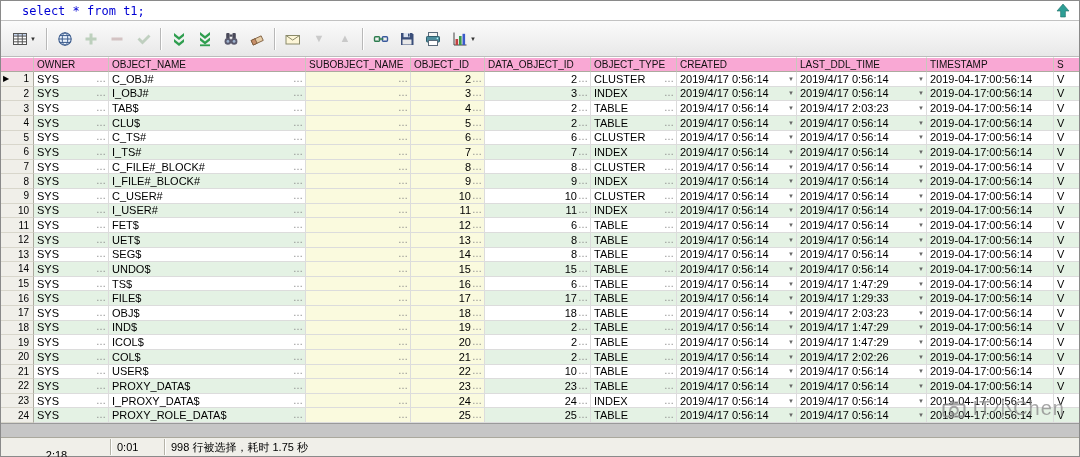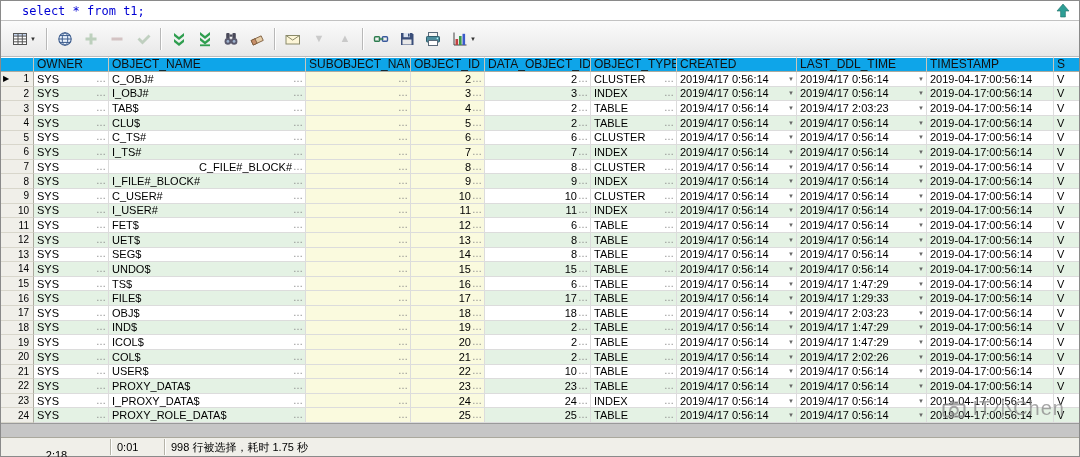--- a/index.html
+++ b/index.html
@@ -17,21 +17,21 @@
   .tbtn { width:26px; height:24px; display:flex; align-items:center; justify-content:center; flex-shrink:0; }
   .tbtn.wide { width:36px; }
   .dd { font-size:6px; color:#333; margin-left:2px; }
   .sep { width:2px; height:22px; border-left:1px solid #B8B8B8; border-right:1px solid #FFF; margin:0 4px; flex-shrink:0; }
   .disabled { opacity:.45; }
   .tri { font-size:11px; color:#9A9A9A; line-height:11px; }
 
   
   .grid { flex:1; overflow:hidden; background:#fff; }
   .ghead { display:flex; height:15px; }
-  .hcell,.corner { background:#0ea5e9; border-right:1px solid #C9C7BC; border-bottom:1px solid #ACAA9F; border-top:1px solid #FFF; font-size:12px; padding:0 3px; line-height:13px; white-space:nowrap; overflow:hidden; color:#111; flex-shrink:0; }
+  .hcell,.corner { background:#f9a8d4; border-right:1px solid #C9C7BC; border-bottom:1px solid #ACAA9F; border-top:1px solid #FFF; font-size:10px; padding:0 3px; line-height:13px; white-space:nowrap; overflow:hidden; color:#111; flex-shrink:0; }
   .corner { width:33px; }
   .grow { display:flex; height:14.625px; }
   .rowhead { width:33px; flex-shrink:0; background:#F0EFE9; border-right:1px solid #ACAA9F; border-bottom:1px solid #D8D6CB; font-size:10px; display:flex; align-items:center; justify-content:flex-end; padding-right:4px; position:relative; }
   .cur { position:absolute; left:2px; top:2px; font-size:8px; line-height:9px; }
   .cell { flex-shrink:0; border-right:1px solid #DCDCDC; border-bottom:1px solid #DCDCDC; display:flex; align-items:center; padding:0 2px 0 3px; font-size:11px; line-height:12px; white-space:nowrap; overflow:hidden; background:#fff; }
   .ctext { flex:1; overflow:hidden; }
   .num .ctext { text-align:right; }
   .cellbtn { color:#8A8A8A; font-size:10px; margin-left:1px; }
   .ddbtn { color:#666; font-size:6px; margin-left:2px; }
 
@@ -452,21 +452,21 @@
           </div>
         </div>
         <div class="grow">
           <div class="rowhead">
             <span>7</span>
           </div>
           <div class="cell" style="width: 75px;">
             <span class="ctext">SYS</span>
             <span class="cellbtn">…</span>
           </div>
-          <div class="cell" style="width: 197px; text-align: right;">
+          <div class="cell" style="width: 197px;">
             <span class="ctext">C_FILE#_BLOCK#</span>
             <span class="cellbtn">…</span>
           </div>
           <div class="cell" style="width: 105px; background: rgb(250, 250, 222);">
             <span class="ctext"></span>
             <span class="cellbtn">…</span>
           </div>
           <div class="cell num" style="width: 74px; background: rgb(250, 250, 222);">
             <span class="ctext">8</span>
             <span class="cellbtn">…</span>

